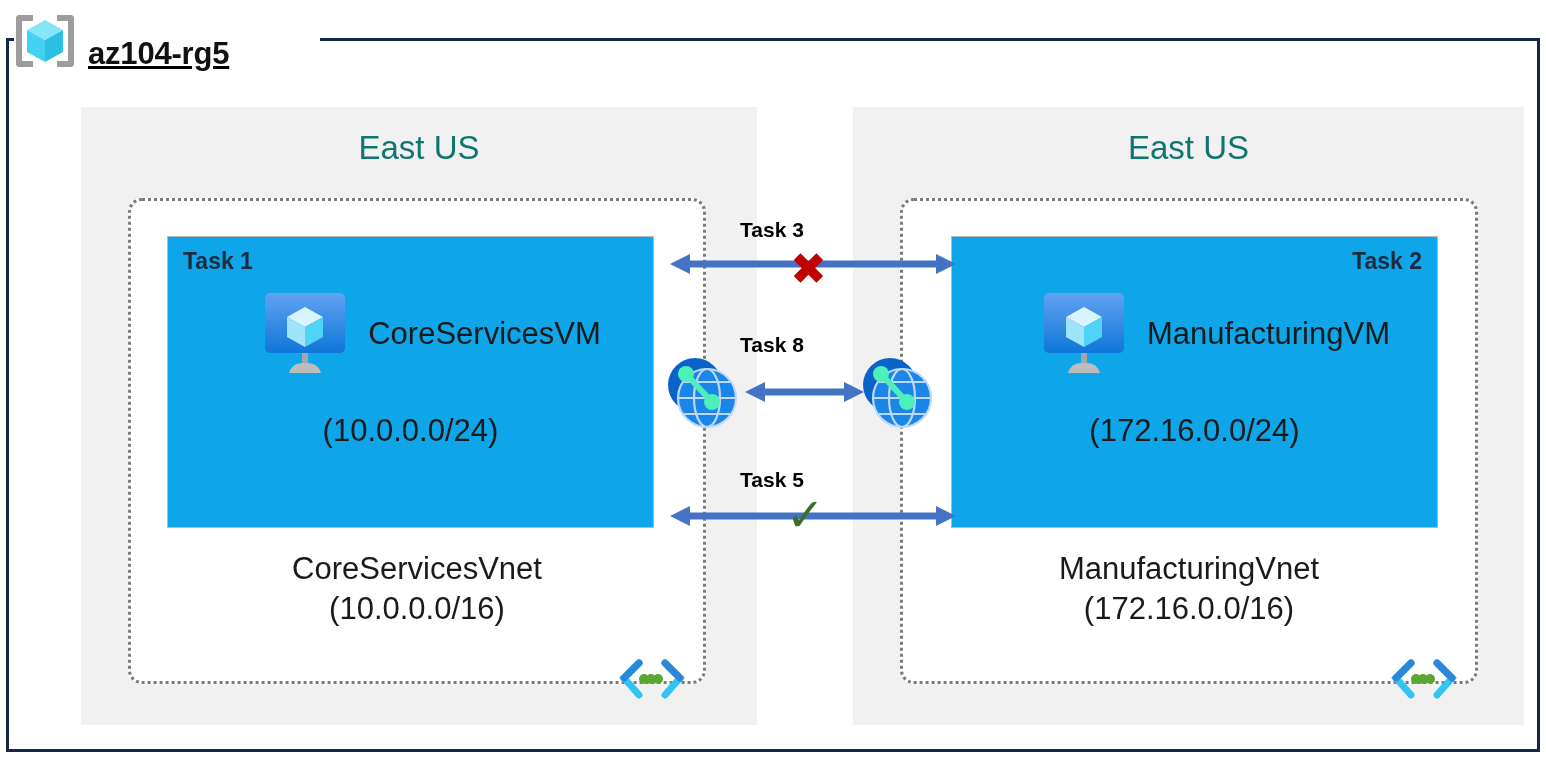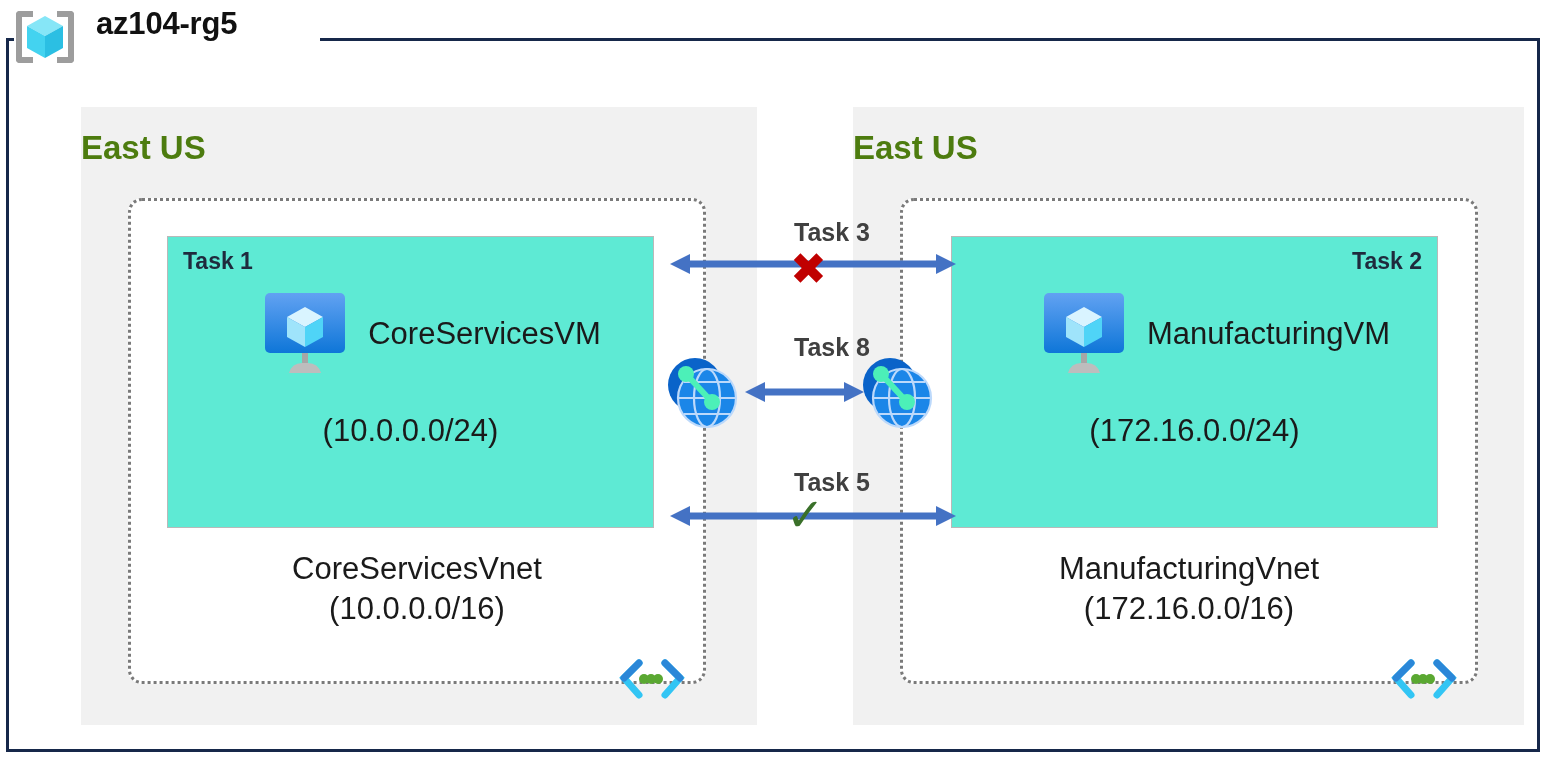--- a/index.html
+++ b/index.html
@@ -30,22 +30,23 @@
     position:absolute;
     left:14px; top:26px;
     width:306px; height:26px;
     background:#ffffff;
   }
   .rg-header{
     position:absolute;
     left:14px; top:6px;
     height:66px;
     display:flex;
-    align-items:flex-start;
-    gap:20px;
+    align-items:flex-end;
+    gap:12px;
+    text-decoration:underline;
   }
   .rg-icon{
     position:relative;
     width:62px; height:62px;
     flex:0 0 auto;
   }
   .rg-icon .brk{
     position:absolute;
     top:5px;
     width:17px; height:52px;
@@ -71,40 +72,40 @@
     height:618px;
     background:#f1f1f1;
   }
   .region.left { left:81px;  width:676px; }
   .region.right{ left:853px; width:671px; }
 
   .region-label{
     position:absolute;
     top:22px;
     left:0; right:0;
+    text-align:center;
     font-size:33px;
-    color:#4d7c0f;
-    font-weight:bold;
+    color:#0f766e;
   }
 
   
   .vnet{
     position:absolute;
     border:3px dotted #7a7a7a;
     border-radius:14px;
     background:#ffffff;
     box-sizing:border-box;
   }
   .vnet.left { left:128px;  top:198px; width:578px; height:486px; }
   .vnet.right{ left:900px;  top:198px; width:578px; height:486px; }
 
   
   .subnet{
     position:absolute;
-    background:#5eead4;
+    background:#0ea5e9;
     border:1px solid #b9b9b9;
     box-sizing:border-box;
   }
   .subnet.left { left:167px; top:236px; width:487px; height:292px; }
   .subnet.right{ left:951px; top:236px; width:487px; height:292px; }
 
   .task-tag{
     position:absolute;
     top:11px;
     font-size:23px;
@@ -159,25 +160,25 @@
     right:16px;
     bottom:-20px;
     width:70px; height:44px;
   }
 
   
   .arrow{ position:absolute; height:30px; }
   .arrow svg{ display:block; }
   .arrow-label{
     position:absolute;
-    font-size:25px;
+    font-size:21px;
     font-weight:bold;
-    color:#404040;
+    color:#000000;
     white-space:nowrap;
-    text-align:right;
+    text-align:left;
   }
   .mark{
     position:absolute;
     font-weight:bold;
     line-height:1;
   }
   .mark.x{ font-size:44px; color:#c00000; }
   .mark.check{ font-size:46px; color:#3a7029; }
 
   .peer-icon{ position:absolute; width:78px; height:78px; }

